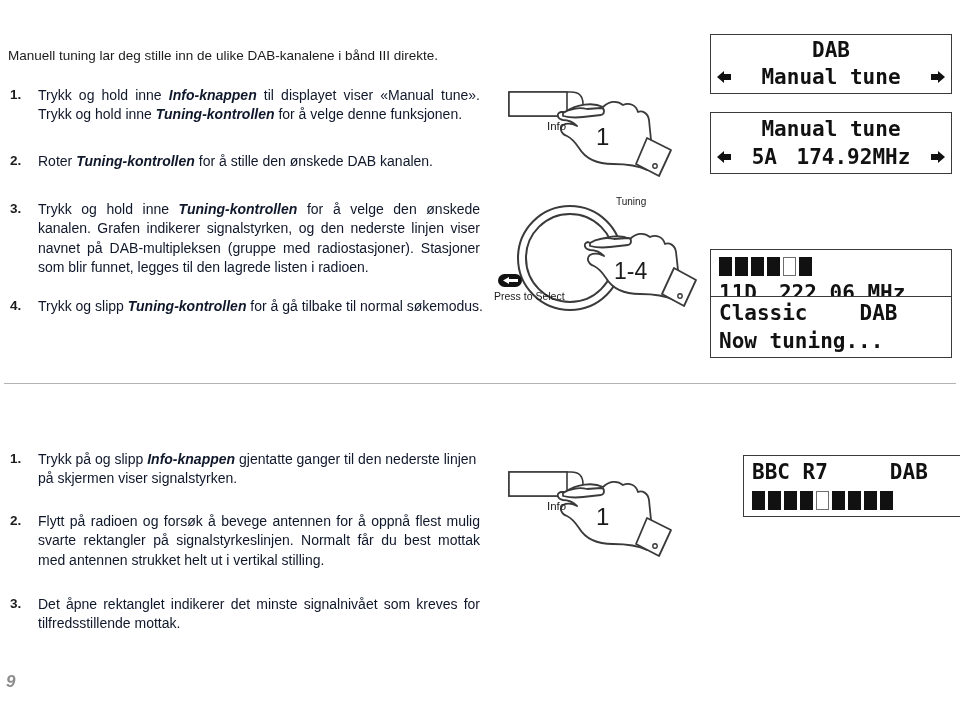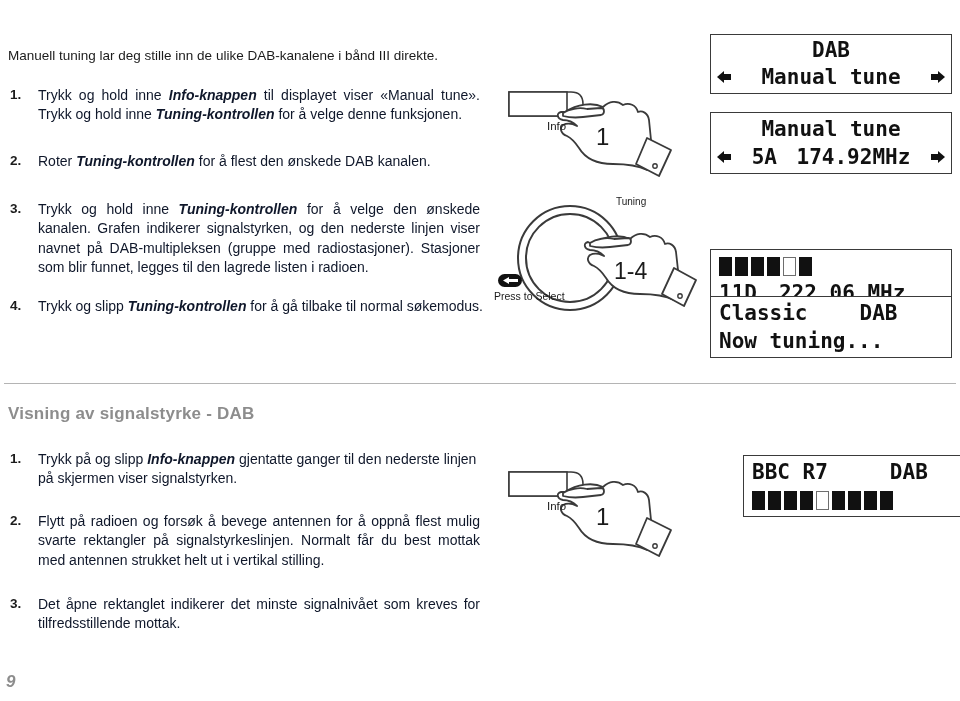--- a/index.html
+++ b/index.html
@@ -184,21 +184,21 @@
 
   <div class="intro-line">Manuell tuning lar deg stille inn de ulike DAB-kanalene i bånd III direkte.</div>
 
   <div class="step" id="step-1">
     <div class="step-num">1.</div>
     <div class="step-body just"><span>Trykk og hold inne </span><b>Info-knappen</b><span> til displayet viser «Manual tune». Trykk og hold inne </span><b>Tuning-kontrollen</b><span> for å velge denne funksjonen.</span></div>
   </div>
 
   <div class="step" id="step-2">
     <div class="step-num">2.</div>
-    <div class="step-body"><span>Roter </span><b>Tuning-kontrollen</b><span> for å flest den ønskede DAB kanalen.</span></div>
+    <div class="step-body"><span>Roter </span><b>Tuning-kontrollen</b><span> for å stille den ønskede DAB kanalen.</span></div>
   </div>
 
   <div class="step" id="step-3">
     <div class="step-num">3.</div>
     <div class="step-body just"><span>Trykk og hold inne </span><b>Tuning-kontrollen</b><span> for å velge den ønskede kanalen. Grafen indikerer signalstyrken, og den nederste linjen viser navnet på DAB-multipleksen (gruppe med radiostasjoner). Stasjoner som blir funnet, legges til den lagrede listen i radioen.</span></div>
   </div>
 
   <div class="step" id="step-4">
     <div class="step-num">4.</div>
     <div class="step-body"><span>Trykk og slipp </span><b>Tuning-kontrollen</b><span> for å gå tilbake til normal søkemodus.</span></div>
@@ -307,21 +307,20 @@
       <span style="display:inline-block; width:52px;"></span>
       <span>DAB</span>
     </div>
     <div class="lcd-row left" style="top:30px; height:28px;">
       <span>Now tuning...</span>
     </div>
   </div>
 
   <div class="divider"></div>
 
-  <div class="section-title" id="title-signal">Visning av signalstyrke - DAB</div>
 
   <div class="step" id="sig-step-1">
     <div class="step-num">1.</div>
     <div class="step-body"><span>Trykk på og slipp </span><b>Info-knappen</b><span> gjentatte ganger til den nederste linjen på skjermen viser signalstyrken.</span></div>
   </div>
 
   <div class="step" id="sig-step-2">
     <div class="step-num">2.</div>
     <div class="step-body just"><span>Flytt på radioen og forsøk å bevege antennen for å oppnå flest mulig svarte rektangler på signalstyrkeslinjen. Normalt får du best mottak med antennen strukket helt ut i vertikal stilling.</span></div>
   </div>

